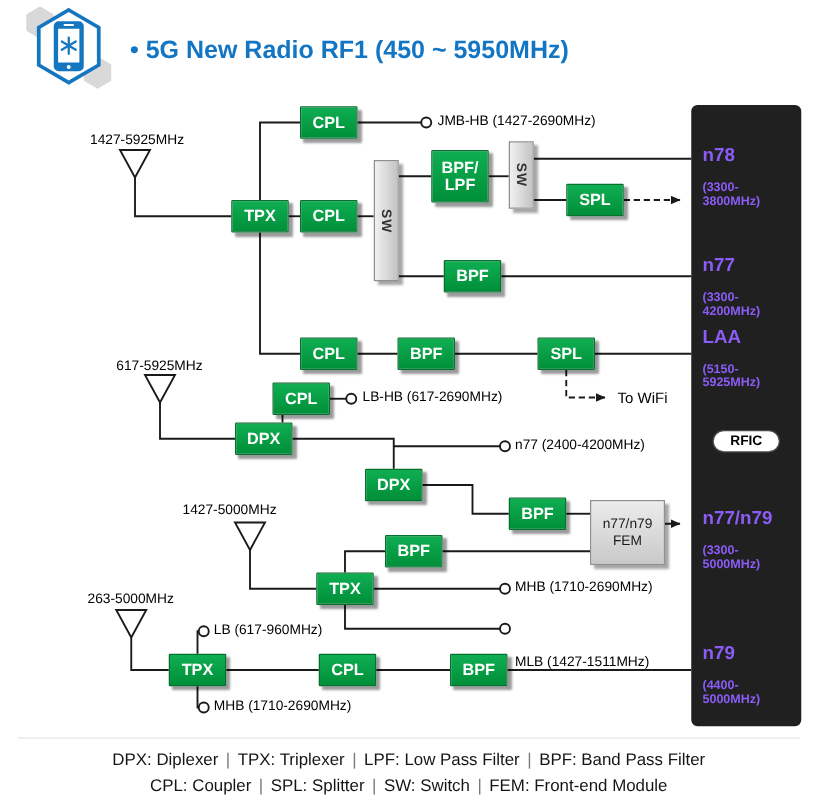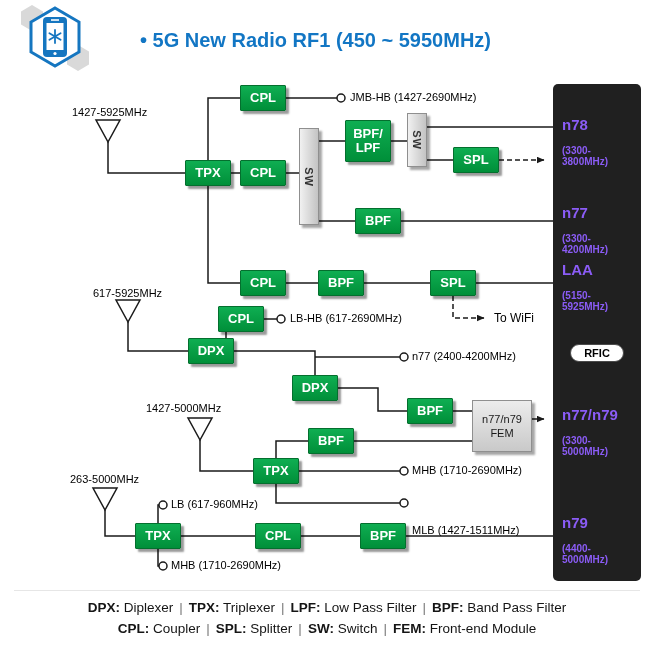--- a/index.html
+++ b/index.html
@@ -1,19 +1,19 @@
 <!DOCTYPE html>
 <html><head>
 <meta charset="utf-8">
 <style>
   * { margin:0; padding:0; box-sizing:border-box; }
   body { background:#ffffff; font-family:"Liberation Sans", sans-serif; }
   .stage { position:relative; width:654px; height:649px; background:#ffffff; overflow:hidden; }
   .wires { position:absolute; left:0; top:0; z-index:1; }
-  .title { position:absolute; left:104px; top:29px; font-size:20px; font-weight:bold; color:#1276c4; white-space:nowrap; z-index:4;margin-left:36px; }
+  .title { position:absolute; left:104px; top:29px; font-size:20px; font-weight:bold; color:#1276c4; white-space:nowrap; z-index:4; }
   .logo { position:absolute; left:14px; top:2px; z-index:4; }
   .gbox { position:absolute; width:46px; height:26px; z-index:3;
           background:linear-gradient(180deg,#0fae52 0%, #008f39 100%);
           border:1px solid #046f2e; border-radius:1px; color:#fff;
           font-size:13px; font-weight:bold; line-height:1.05;
           display:flex; flex-direction:column; align-items:center; justify-content:center;
           box-shadow:3px 3px 2px rgba(0,0,0,.40); }
   .tall { height:42px;justify-content:center; }
   .graybox { position:absolute; z-index:2;
              background:linear-gradient(90deg,#f1f1f1,#c3c3c3);
@@ -25,21 +25,21 @@
   .lbl { position:absolute; font-size:11px; color:#000; white-space:nowrap; z-index:4; }
   .panel { position:absolute; left:553px; top:84px; width:88px; height:497px; background:#202020; border-radius:5px; z-index:2; }
   .band { position:absolute; left:9px; width:72px; color:#8b5cf6; }
   .band-name { font-size:15px; font-weight:bold; line-height:17px; }
   .band-range { font-size:10px; font-weight:bold; line-height:11px; margin-top:12px; }
   .rfic { position:absolute; left:17px; top:260px; width:54px; height:18px; background:#fff; border:1.5px solid #4a4a4a;
           border-radius:9px; color:#000; font-size:11px; font-weight:bold;
           display:flex; align-items:center; justify-content:center; }
   .divider { position:absolute; left:14px; right:14px; top:590px; border-top:1px solid #e6e6e6; z-index:4; }
   .legend { position:absolute; left:0; right:0; top:597px; text-align:center; font-size:13.5px; color:#151515; line-height:21px; z-index:4; }
-  .legend b { font-weight:bold; }
+  .legend b { font-weight:normal; }
   .sep { color:#777; margin:0 6px; }
 </style>
 </head>
 <body>
 
 <div class="stage">
 
   <svg class="wires" width="654" height="649" viewBox="0 0 654 649">
     <defs>
       <marker id="arr" markerWidth="9" markerHeight="8" refX="7.5" refY="3.5" orient="auto" markerUnits="userSpaceOnUse">

